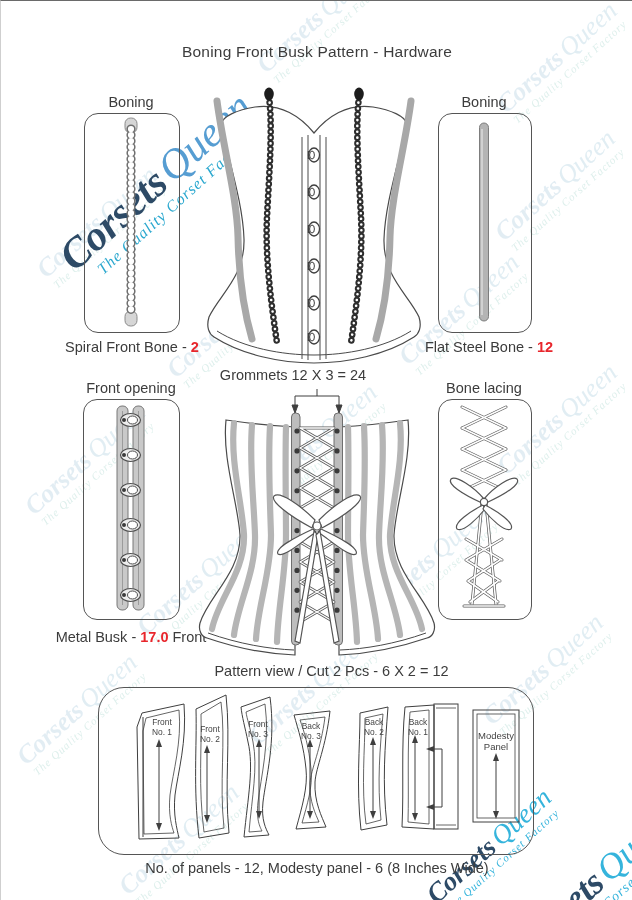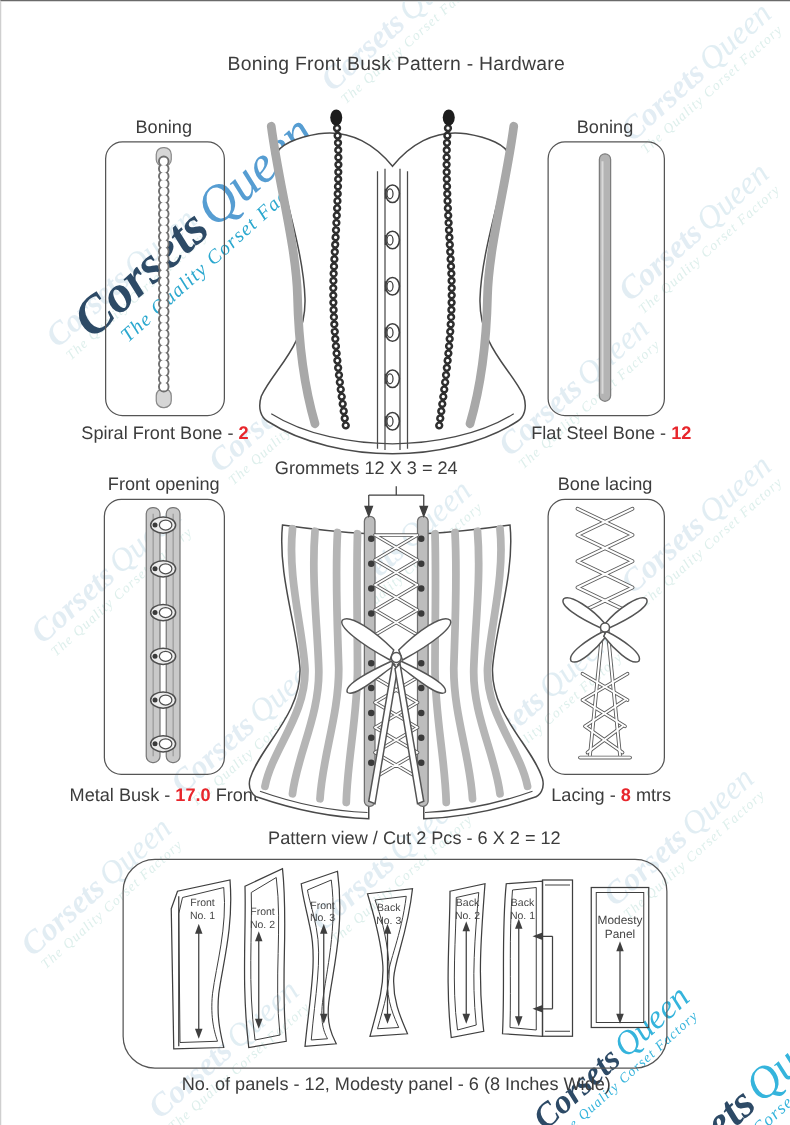--- a/index.html
+++ b/index.html
@@ -158,23 +158,20 @@
       <path d="M44,104 L34,205 M48,104 L58,205"></path>
     </g>
     <g fill="#ffffff" stroke="#555" stroke-width="1.2">
       <path d="M46,100 C36,88 18,76 13,80 C9,85 24,95 44,104 Z"></path>
       <path d="M46,100 C56,88 74,76 79,80 C83,85 68,95 48,104 Z"></path>
       <path d="M45,106 C33,112 15,124 19,130 C25,134 40,119 47,110 Z"></path>
       <path d="M47,106 C59,112 77,124 73,130 C67,134 52,119 45,110 Z"></path>
       <circle cx="46" cy="103" r="3.6"></circle>
     </g>
   </svg>
-  <div class="caption" style="top:628px;left:388px;width:200px;">
-    <span>Lacing  - </span><span class="red">8</span><span> mtrs</span>
-  </div>
 
   <svg style="left:193px;top:386px;" width="246" height="276" viewBox="0 0 246 276">
     <path d="M32,33 C60,37 82,39 101,40 L101,268 C75,267 45,262 13,251 C8,250 4,244 6,236 C14,210 47,185 46,148 C44,116 28,72 32,33 Z" fill="#ffffff" stroke="#4a4a4a" stroke-width="1.2"></path>
     <path d="M214,33 C186,37 164,39 145,40 L145,268 C171,267 201,262 233,251 C238,250 242,244 240,236 C232,210 199,185 200,148 C202,116 218,72 214,33 Z" fill="#ffffff" stroke="#4a4a4a" stroke-width="1.2"></path>
     <path d="M14,246 C45,257 75,262 100,263" fill="none" stroke="#4a4a4a" stroke-width="1"></path>
     <path d="M232,246 C201,257 171,262 146,263" fill="none" stroke="#4a4a4a" stroke-width="1"></path>
 
     <g fill="none" stroke="#b5b5b5" stroke-width="6.2" stroke-linecap="round">
       <path d="M40,36 C36,75 48,115 50,148 C51,185 24,212 18,242"></path>
       <path d="M58,38 C55,75 60,115 61,148 C62,185 44,216 40,248"></path>

